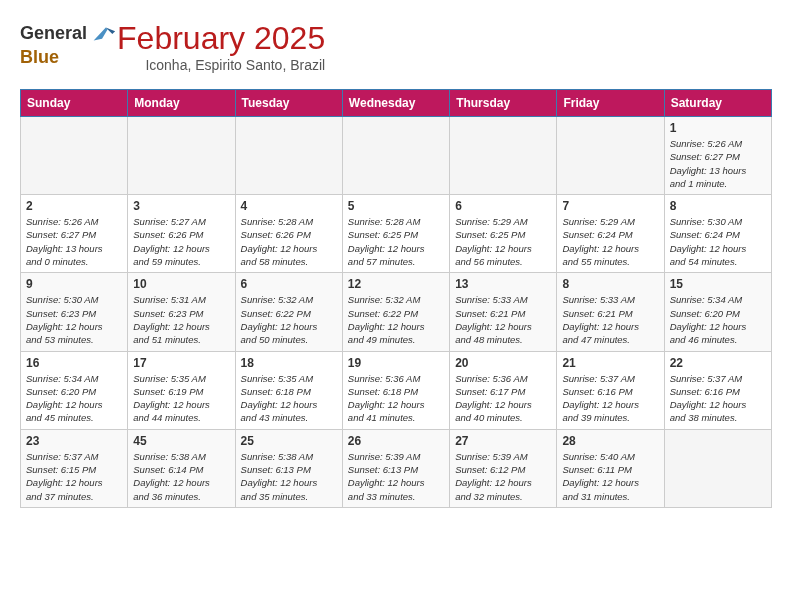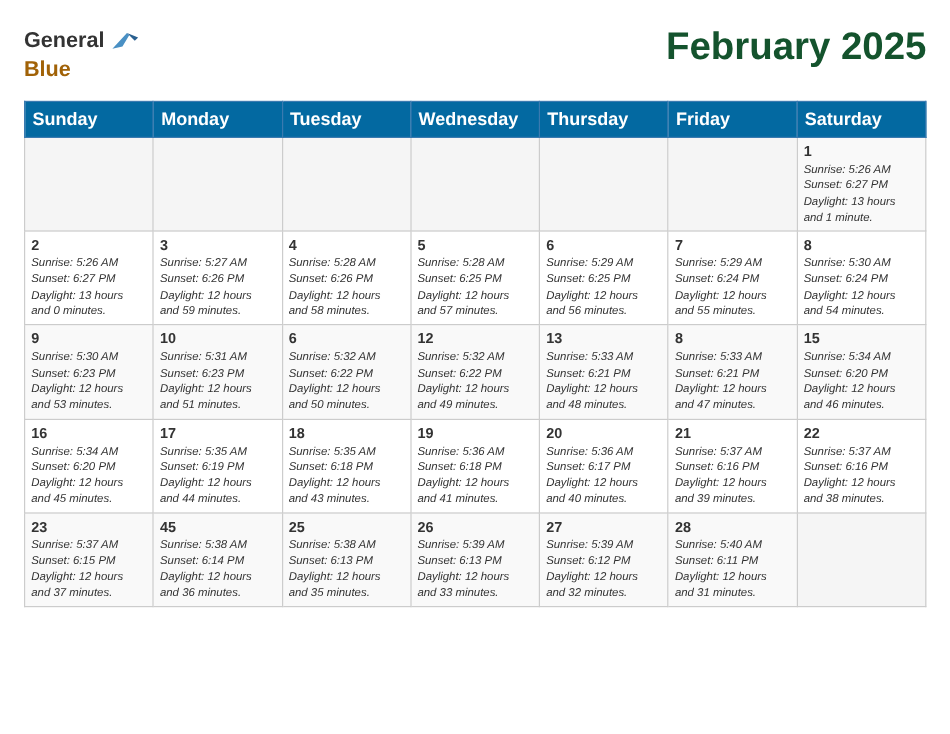--- a/index.html
+++ b/index.html
@@ -5,21 +5,21 @@
     * { box-sizing: border-box; margin: 0; padding: 0; }
     body {
       font-family: Arial, sans-serif;
       background: #fff;
       width: 792px;
       min-height: 612px;
       padding: 20px;
     }
     .header {
       display: flex;
-      justify-content: space-between;
+      justify-content: flex-start;
       align-items: flex-start;
       margin-bottom: 16px;
     }
     .logo {
       display: flex;
       align-items: center;
       gap: 0;
     }
     .logo-text {
       font-size: 18px;
@@ -33,36 +33,36 @@
     .logo-icon {
       width: 28px;
       height: 28px;
       margin-left: 2px;
     }
     .title-area {
       text-align: right;
     }
     .month-title {
       font-size: 32px;
-      font-weight: bold;
-      color: #14532d;
+      font-weight: normal;
+      color: #b91c1c;
     }
     .subtitle {
       font-size: 14px;
       color: #555;
     }
     table {
       width: 100%;
       border-collapse: collapse;
       border: 1px solid #ccc;
     }
     thead tr th {
-      background-color: #0369a1;
+      background-color: #be185d;
       color: white;
-      font-size: 15px;
+      font-size: 12px;
       font-weight: bold;
       padding: 6px 6px;
       text-align: left;
       border: 1px solid #3a7ab0;
     }
     tbody tr td {
       vertical-align: top;
       border: 1px solid #ccc;
       padding: 4px 5px;
       width: 107px;
@@ -104,20 +104,21 @@
         <svg class="logo-icon" viewBox="0 0 30 30" xmlns="http://www.w3.org/2000/svg">
           <polygon points="5,22 18,8 25,15 20,10 14,20" fill="#4a90c4"></polygon>
           <polygon points="18,8 28,12 25,15" fill="#2a6090"></polygon>
         </svg>
       </div>
       <span class="logo-text"><span>Blue</span></span>
     </div>
   </div>
   <div class="title-area">
     <div class="month-title">February 2025</div>
+    <div class="subtitle">Iconha, Espirito Santo, Brazil</div>
   </div>
 </div>
 
 <table>
   <thead>
     <tr>
 
     <th>Sunday</th>
         <th>Monday</th>
         <th>Tuesday</th>

